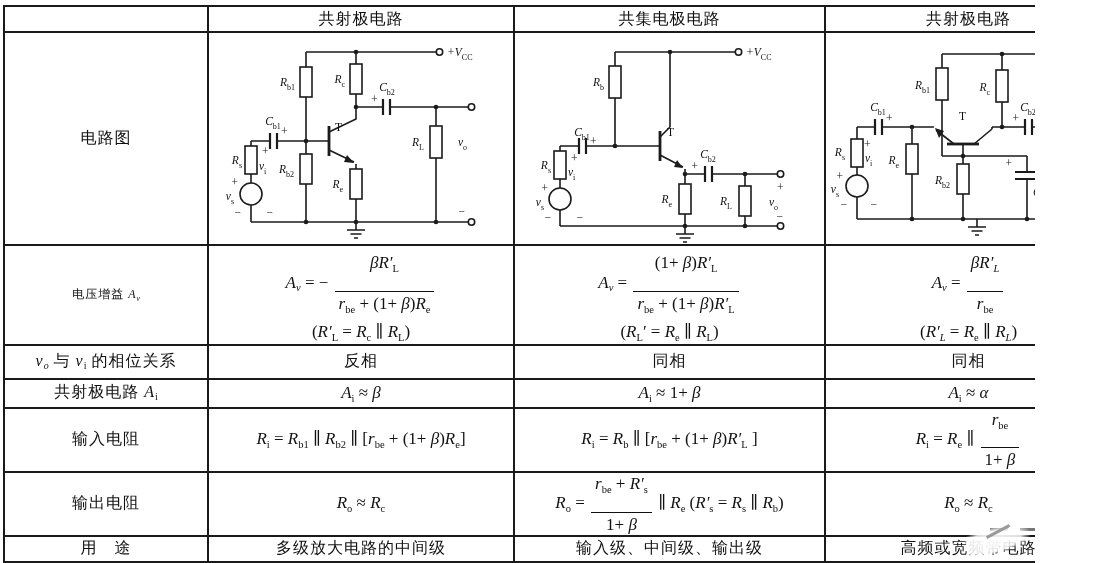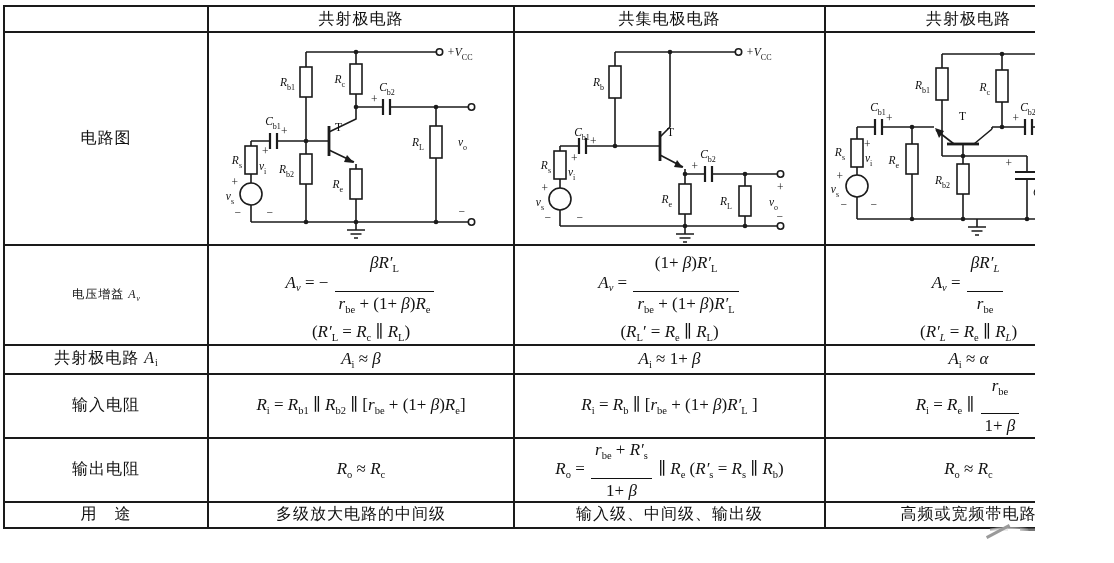--- a/index.html
+++ b/index.html
@@ -227,20 +227,26 @@
     <td class="fm gaincell">
       <div class="line1"><span class="v">A</span><span class="v sb">v</span><span> = </span><span class="frac"><span class="num"><span>(1+ </span><span class="v">β</span><span>)</span><span class="v">R′</span><span class="sb">L</span></span><span class="den"><span class="v">r</span><span class="sb">be</span><span> + (1+ </span><span class="v">β</span><span>)</span><span class="v">R′</span><span class="sb">L</span></span></span></div>
       <div class="line2"><span>(</span><span class="v">R</span><span class="sb">L</span><span>′ = </span><span class="v">R</span><span class="sb">e</span><span> ∥ </span><span class="v">R</span><span class="sb">L</span><span>)</span></div>
     </td>
     <td class="fm gaincell">
       <div class="line1"><span class="v">A</span><span class="v sb">v</span><span> = </span><span class="frac"><span class="num"><span class="v">βR′</span><span class="v sb">L</span></span><span class="den"><span class="v">r</span><span class="sb">be</span></span></span></div>
       <div class="line2"><span>(</span><span class="v">R′</span><span class="v sb">L</span><span> = </span><span class="v">R</span><span class="sb">e</span><span> ∥ </span><span class="v">R</span><span class="v sb">L</span><span>)</span></div>
     </td>
   </tr>
 
+  <tr style="height:34px">
+    <td class="rowlab fm" style="font-size:16px"><span class="v">v</span><span class="v sb">o</span><span> 与 </span><span class="v">v</span><span class="sb">i</span><span> 的相位关系</span></td>
+    <td class="zh">反相</td>
+    <td class="zh">同相</td>
+    <td class="zh">同相</td>
+  </tr>
 
   <tr style="height:29px">
     <td class="rowlab fm" style="font-size:16px"><span>共射极电路 </span><span class="v">A</span><span class="sb">i</span></td>
     <td class="fm"><span class="v">A</span><span class="sb">i</span><span> ≈ </span><span class="v">β</span></td>
     <td class="fm"><span class="v">A</span><span class="sb">i</span><span> ≈ 1+ </span><span class="v">β</span></td>
     <td class="fm"><span class="v">A</span><span class="sb">i</span><span> ≈ </span><span class="v">α</span></td>
   </tr>
 
   <tr style="height:61px">
     <td class="rowlab">输入电阻</td>

